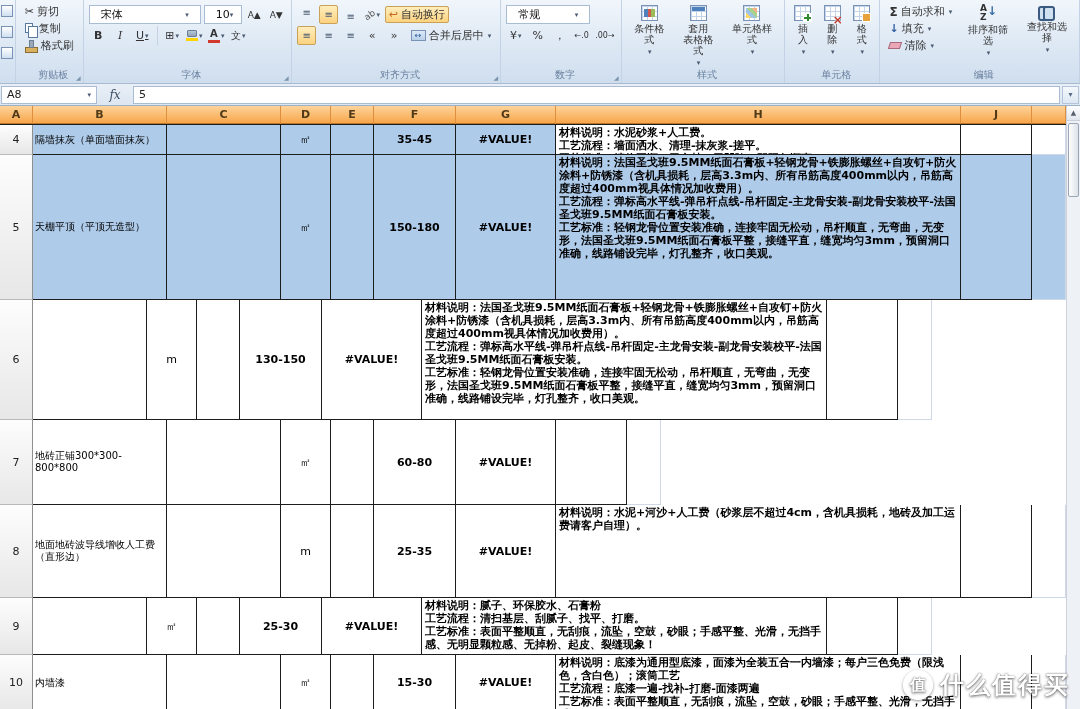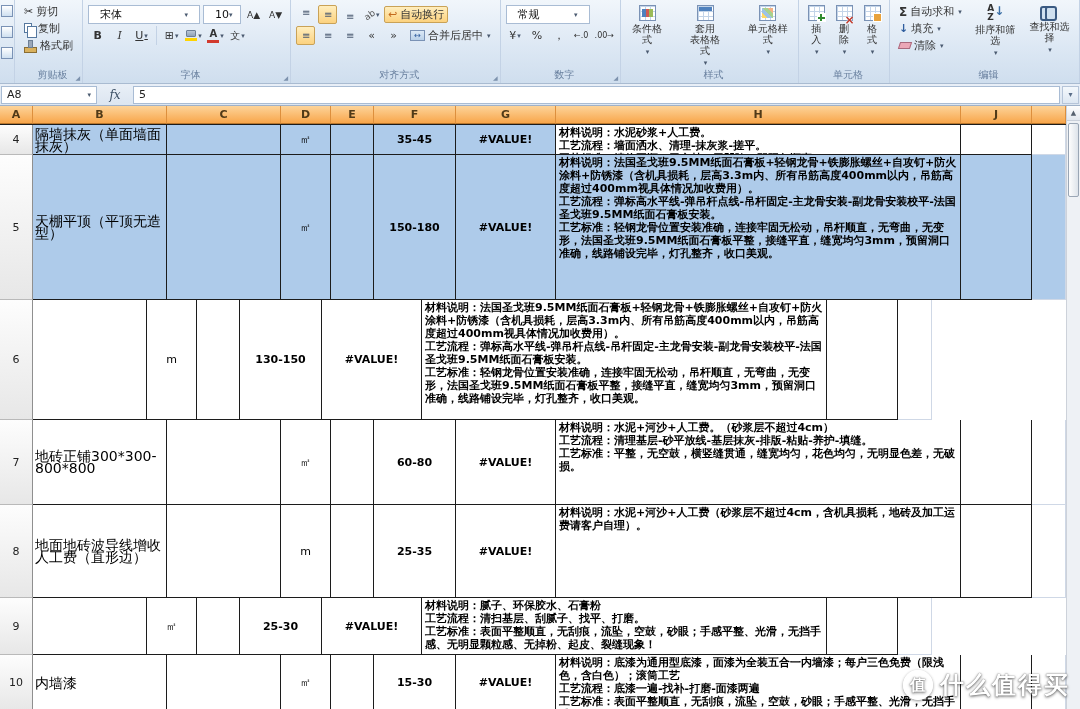--- a/index.html
+++ b/index.html
@@ -73,21 +73,21 @@
   
   .sheet{position:absolute;top:106px;left:0;right:0;bottom:0;overflow:hidden}
   .hrow{display:flex;height:18px}
   .hcell{display:flex;align-items:center;justify-content:center;font-size:11px;font-weight:bold;color:#503a18;background:linear-gradient(#fdd49a,#f8a64b);border-right:1px solid #dd8f3d;border-bottom:1px solid #b8762c;flex:none}
   .row{display:flex}
   .cell{flex:none;border-right:1px solid #1c1c1c;border-bottom:1px solid #1c1c1c;background:#fff;overflow:hidden;font-size:11px;color:#000}
   .gutter{flex:none;width:33px;background:linear-gradient(#fdfdfd,#e7e7e7);border-right:1px solid #8f8f8f;border-bottom:1px solid #b9b9b9;display:flex;align-items:center;justify-content:center;font-size:11px;color:#222}
   .wA{width:33px}.wB{width:134px}.wC{width:114px}.wD{width:50px}.wE{width:43px}.wF{width:82px}.wG{width:100px}.wH{width:405px}.wJ{width:71px}
   .wK{width:34px;border-right-color:#cfd8e6;border-bottom-color:#cfd8e6}
   .grid-body{border-top:1px solid #1c1c1c}
-  .cB{display:flex;align-items:center;padding:0 2px;font-size:14px;line-height:12px}
+  .cB{display:flex;align-items:center;padding:0 2px;font-size:10px;line-height:12px}
   .cD{display:flex;align-items:center;justify-content:center}
   .cF,.cG{display:flex;align-items:center;justify-content:center;font-weight:bold}
   .cH{padding:1px 3px;font-weight:bold;line-height:13px;white-space:pre-line;font-size:11px}
   .sel{background:#aecbea}
   .rh30{height:30px}.rh145{height:145px}.rh120{height:120px}.rh85{height:85px}.rh93{height:93px}.rh57{height:57px}.rh56{height:56px}
 
   
   .vscroll{position:absolute;top:106px;right:0;bottom:0;width:14px;background:#eef1f5;border-left:1px solid #cdd2da;z-index:20}
   .vbtn{height:15px;display:flex;align-items:center;justify-content:center;font-size:7px;color:#55606e;background:linear-gradient(#fdfdfd,#e2e7ee);border-bottom:1px solid #c9cfd9}
   .vthumb{position:absolute;top:17px;left:1px;right:1px;height:74px;background:linear-gradient(90deg,#fdfdfd,#dde3ea);border:1px solid #9aa6b5;border-radius:2px}
@@ -246,21 +246,21 @@
           <span style="font-size:8px">←.0</span>
         </button>
       <button class="tbtn">
           <span style="font-size:8px">.00→</span>
         </button>
     </div>
     <div class="glabel">数字</div>
     <span class="launcher">◢</span>
   </div>
 
-  <div class="group" style="flex-direction:row;gap:16px">
+  <div class="group" style="flex-direction:row;gap:4px">
     <button class="bigbtn">
       <span class="ic-grid v-cond"></span>
       <span>条件格式</span>
       <span class="dd">▾</span>
     </button>
     <button class="bigbtn">
       <span class="ic-grid v-table"></span>
       <span>套用
 表格格式</span>
       <span class="dd">▾</span>
@@ -403,23 +403,20 @@
     </div>
 
     <div class="row rh85">
       <div class="gutter rh85">7</div>
       <div class="cell wB cB">地砖正铺300*300-800*800</div>
       <div class="cell wC"></div>
       <div class="cell wD cD">㎡</div>
       <div class="cell wE"></div>
       <div class="cell wF cF">60-80</div>
       <div class="cell wG cG">#VALUE!</div>
-      <div class="cell wH cH">材料说明：水泥+河沙+人工费。（砂浆层不超过4cm）
-工艺流程：清理基层-砂平放线-基层抹灰-排版-粘贴-养护-填缝。
-工艺标准：平整，无空鼓，横竖缝贯通，缝宽均匀，花色均匀，无明显色差，无破损。</div>
       <div class="cell wJ"></div>
       <div class="cell wK"></div>
     </div>
 
     <div class="row rh93">
       <div class="gutter rh93">8</div>
       <div class="cell wB cB">地面地砖波导线增收人工费（直形边）</div>
       <div class="cell wC"></div>
       <div class="cell wD cD">m</div>
       <div class="cell wE"></div>

